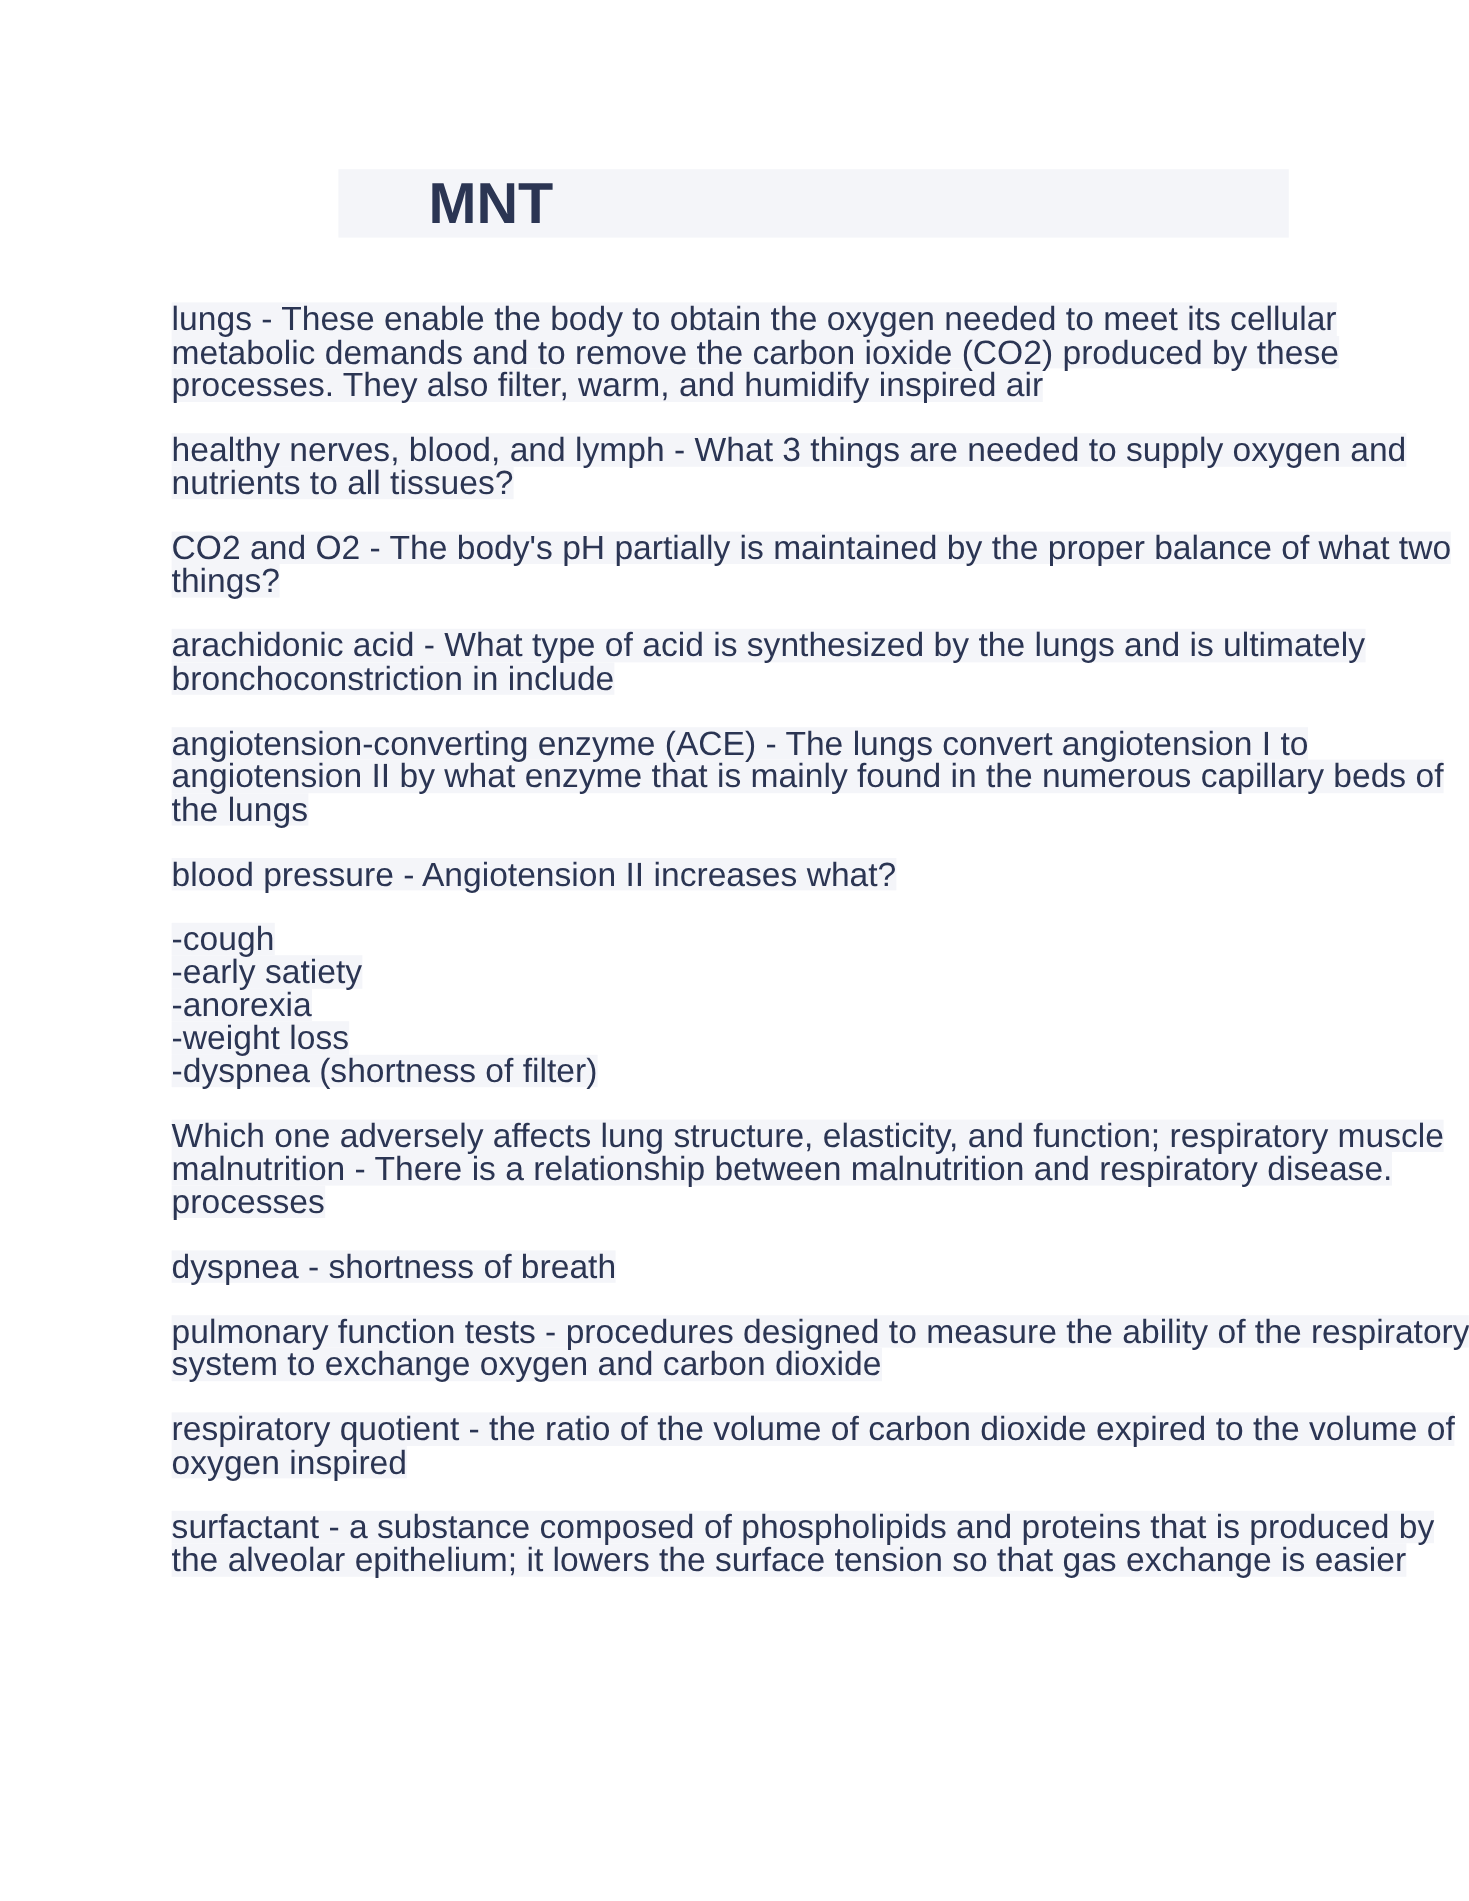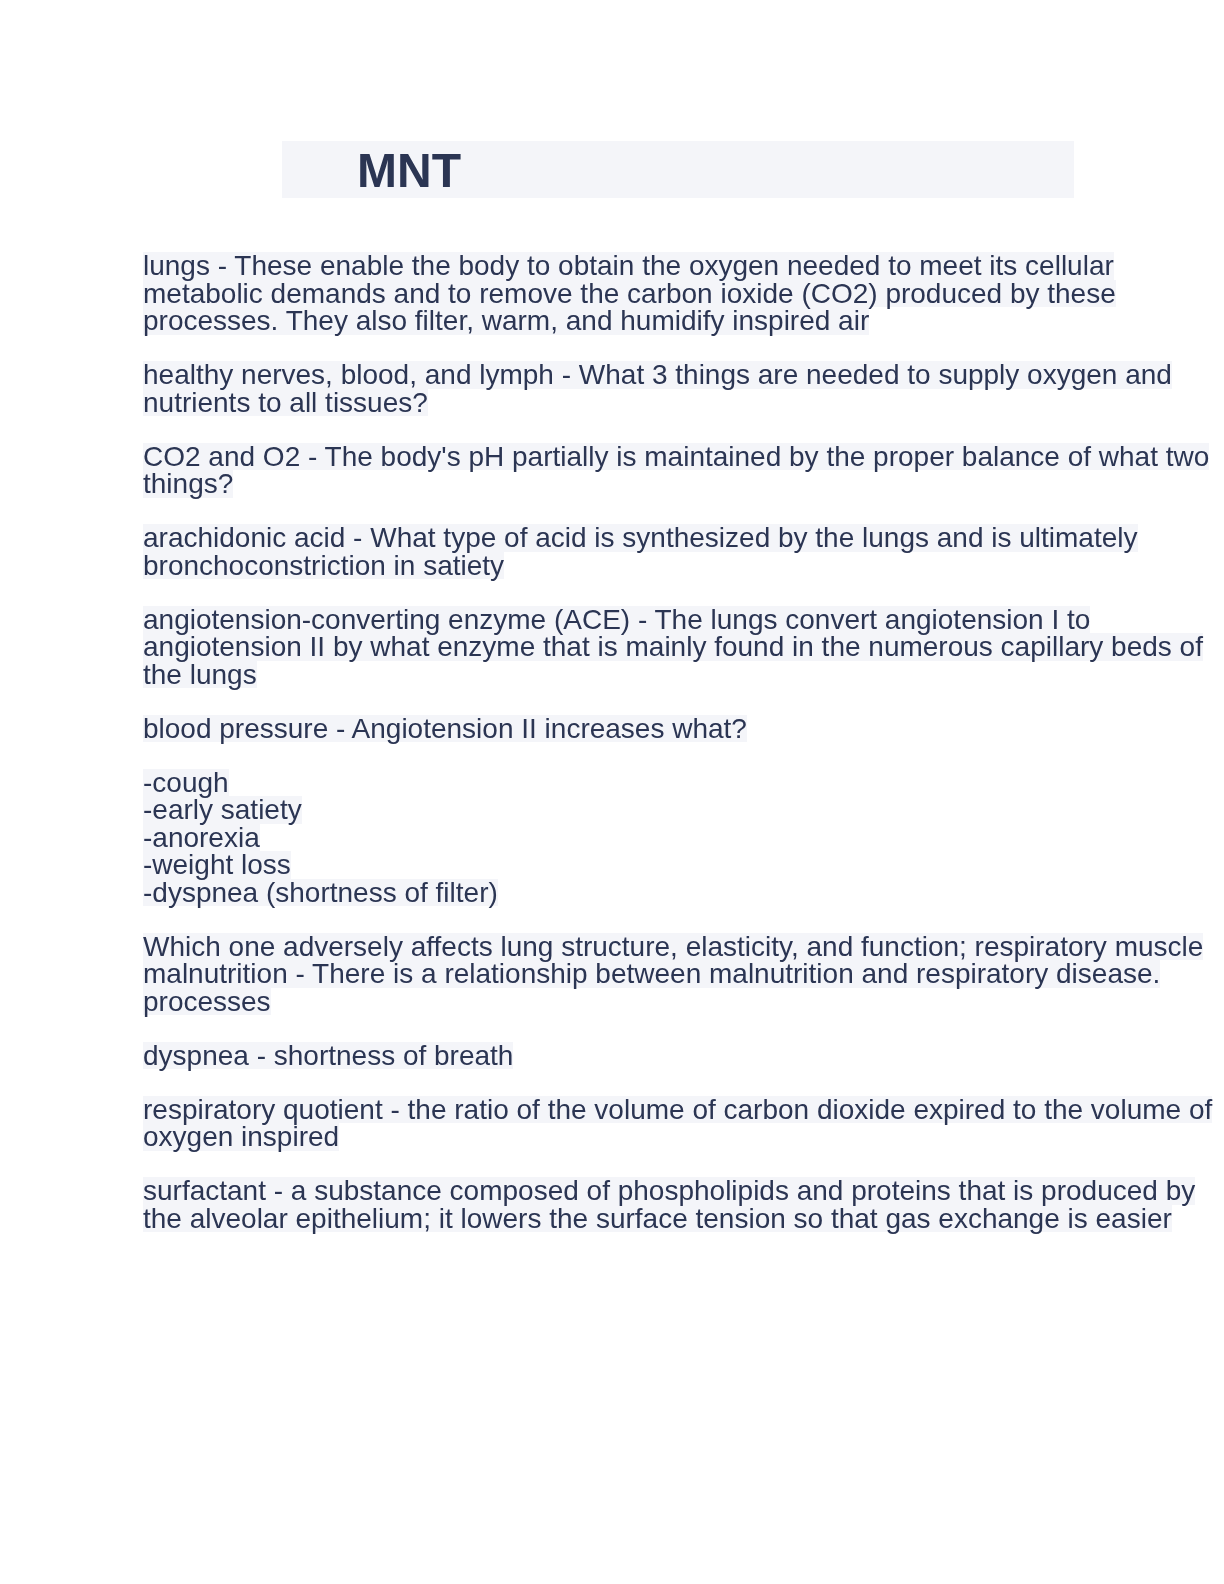--- a/index.html
+++ b/index.html
@@ -28,21 +28,21 @@
     <div class="entry">
       <span class="line">healthy nerves, blood, and lymph - What 3 things are needed to supply oxygen and</span>
       <span class="line">nutrients to all tissues?</span>
     </div>
     <div class="entry">
       <span class="line">CO2 and O2 - The body's pH partially is maintained by the proper balance of what two</span>
       <span class="line">things?</span>
     </div>
     <div class="entry">
       <span class="line">arachidonic acid - What type of acid is synthesized by the lungs and is ultimately</span>
-      <span class="line">bronchoconstriction in satiety</span>
+      <span class="line">bronchoconstriction in include</span>
     </div>
     <div class="entry">
       <span class="line">angiotension-converting enzyme (ACE) - The lungs convert angiotension I to</span>
       <span class="line">angiotension II by what enzyme that is mainly found in the numerous capillary beds of</span>
       <span class="line">the lungs</span>
     </div>
     <div class="entry">
       <span class="line">blood pressure - Angiotension II increases what?</span>
     </div>
     <div class="entry">
@@ -54,20 +54,24 @@
     </div>
     <div class="entry">
       <span class="line">Which one adversely affects lung structure, elasticity, and function; respiratory muscle</span>
       <span class="line">malnutrition - There is a relationship between malnutrition and respiratory disease.</span>
       <span class="line">processes</span>
     </div>
     <div class="entry">
       <span class="line">dyspnea - shortness of breath</span>
     </div>
     <div class="entry">
+      <span class="line">pulmonary function tests - procedures designed to measure the ability of the respiratory</span>
+      <span class="line">system to exchange oxygen and carbon dioxide</span>
+    </div>
+    <div class="entry">
       <span class="line">respiratory quotient - the ratio of the volume of carbon dioxide expired to the volume of</span>
       <span class="line">oxygen inspired</span>
     </div>
     <div class="entry">
       <span class="line">surfactant - a substance composed of phospholipids and proteins that is produced by</span>
       <span class="line">the alveolar epithelium; it lowers the surface tension so that gas exchange is easier</span>
     </div>
   </div>
 
 </body></html>

